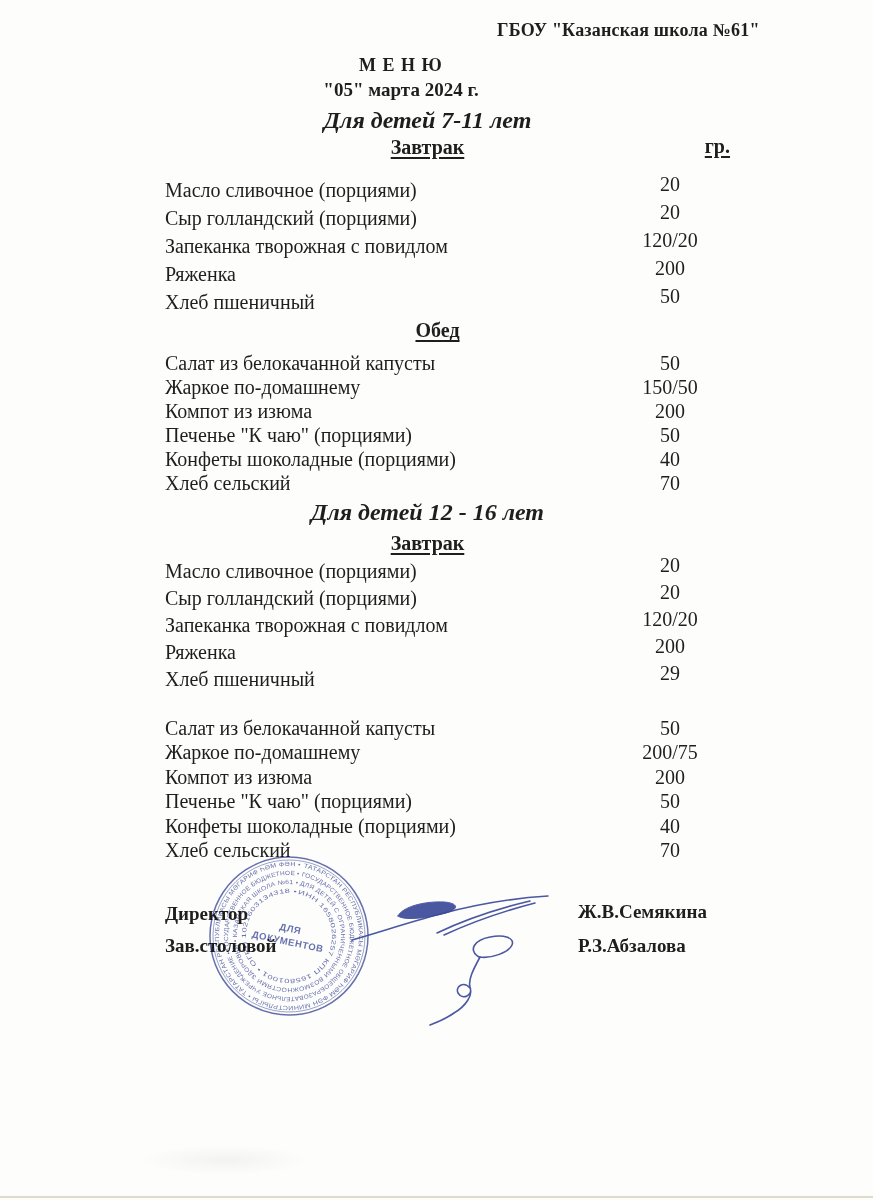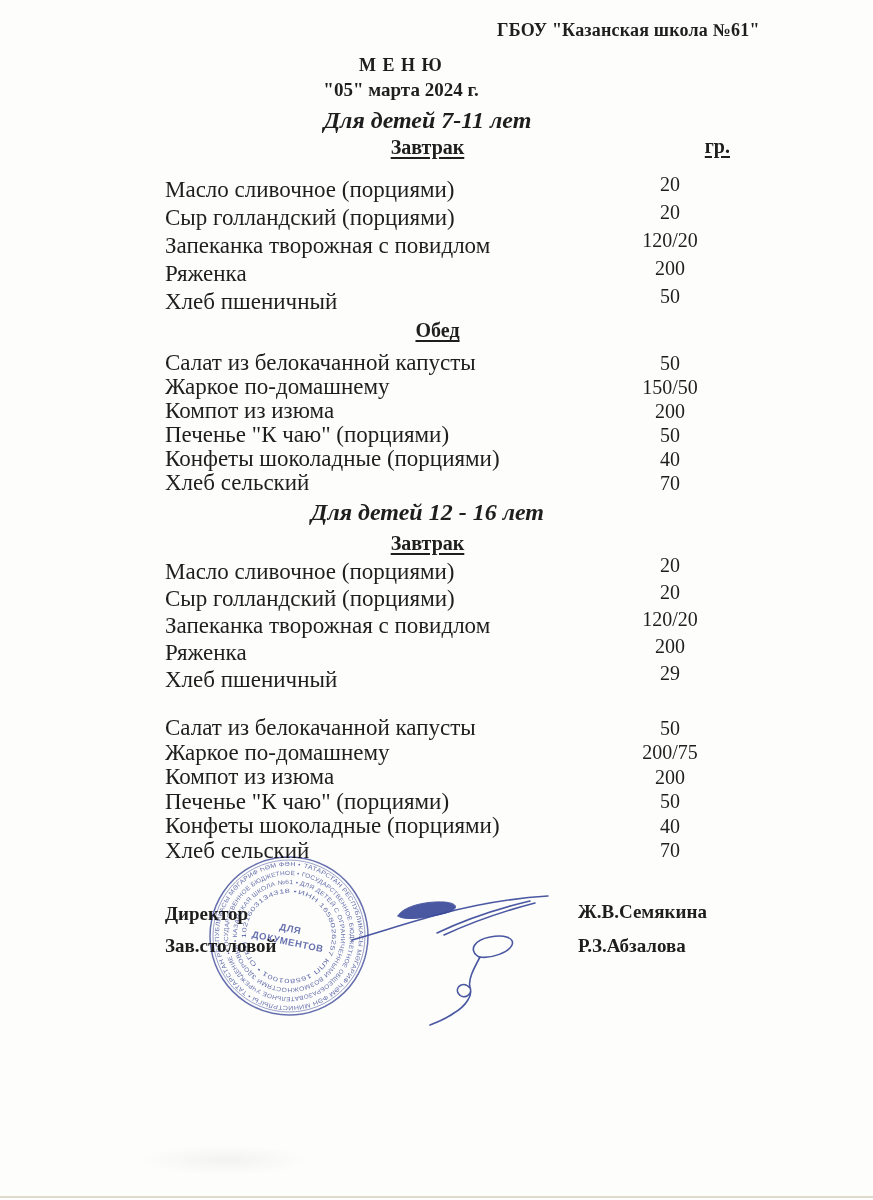--- a/index.html
+++ b/index.html
@@ -32,21 +32,21 @@
   .menu-list{left:165px;width:565px;}
   .list-b1{top:176px;}
   .list-l1{top:351px;}
   .list-b2{top:558px;}
   .list-l2{top:716px;}
   .row{display:flex;align-items:center;}
   .list-b1 .row{height:28px;}
   .list-l1 .row{height:24px;}
   .list-b2 .row{height:27px;}
   .list-l2 .row{height:24.5px;}
-  .item-name{flex:1;font-size:23px;white-space:nowrap;}
+  .item-name{flex:1;font-size:20px;white-space:nowrap;}
   .item-grams{width:120px;flex:none;text-align:center;font-size:20px;}
   .raise .item-grams{position:relative;top:-6px;}
   
   .sig-role{left:165px;font-size:19px;font-weight:bold;}
   .sig-name{left:578px;font-size:19px;font-weight:bold;}
   .role-1{top:903px;}
   .role-2{top:935px;text-align:center;}
   .name-1{top:901px;}
   .name-2{top:935px;}
   

